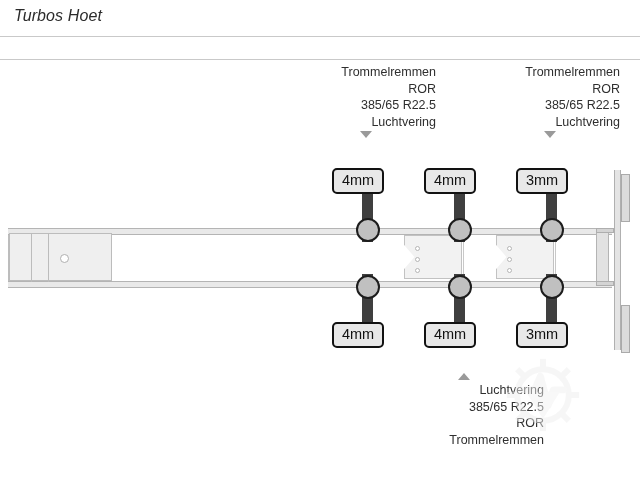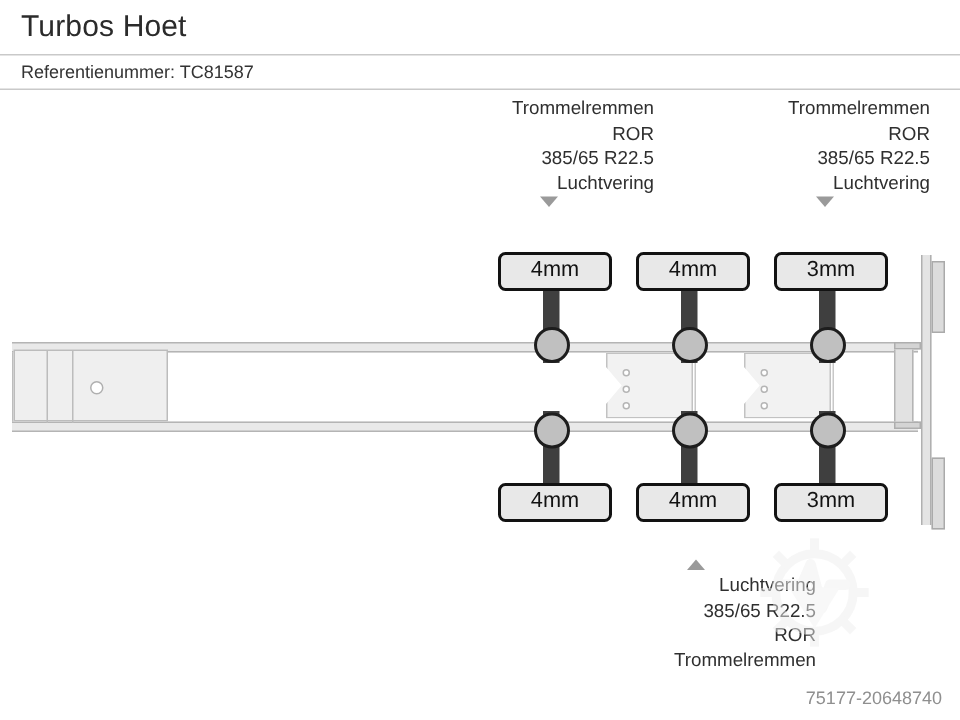--- a/index.html
+++ b/index.html
@@ -6,22 +6,22 @@
   body{
     width:640px;height:480px;background:#ffffff;
     font-family:"Liberation Sans","DejaVu Sans",sans-serif;
     color:#333333;overflow:hidden;position:relative;
   }
   .page{position:relative;width:640px;height:480px;}
 
   
   .header-title{
     position:absolute;left:14px;top:7px;
-    font-size:20px;font-weight:400;color:#2b2b2b;
-    letter-spacing:0.1px;white-space:nowrap;
+    font-size:16px;font-weight:400;color:#2b2b2b;
+    letter-spacing:0.1px;white-space:nowrap;font-style:italic;
   }
   .rule{position:absolute;left:0;width:640px;height:1px;background:#c9c9c9;}
   .rule-1{top:36px;}
   .rule-2{top:59px;}
   .header-ref{
     position:absolute;left:14px;top:41px;
     font-size:12px;color:#333333;white-space:nowrap;
   }
 
   
@@ -95,21 +95,21 @@
   
   .hub{
     position:absolute;width:24px;height:24px;border-radius:50%;
     background:#c0c0c0;border:2px solid #1d1d1d;box-sizing:border-box;
   }
   .hub-top{top:68px;}
   .hub-bottom{top:125px;}
 
   
   .tread{
-    position:absolute;width:76px;height:26px;
+    position:absolute;width:52px;height:26px;
     background:#e8e8e8;border:2.5px solid #121212;border-radius:5px;
     box-sizing:border-box;text-align:center;line-height:21px;
     font-size:14.5px;color:#121212;
   }
   .tread-top{top:18px;}
   .tread-bottom{top:172px;}
 
   
   .rear-post{position:absolute;left:614px;top:20px;width:5px;height:180px;background:#e4e4e4;border-left:1px solid #b0b0b0;border-right:1px solid #b0b0b0;}
   .rear-bumper{
@@ -135,21 +135,20 @@
     font-size:12px;color:#8f8f8f;white-space:nowrap;
   }
 </style>
 </head>
 <body>
 
 <div class="page">
 
   <div class="header-title">Turbos Hoet</div>
   <div class="rule rule-1"></div>
-  <div class="header-ref">Referentienummer: TC81587</div>
   <div class="rule rule-2"></div>
 
   <div class="callout callout-top-1">
     <span class="ln">Trommelremmen</span>
     <span class="ln">ROR</span>
     <span class="ln">385/65 R22.5</span>
     <span class="ln">Luchtvering</span>
     <span class="arrow arrow-down"></span>
   </div>
 
@@ -240,14 +239,13 @@
           <line x1="71" y1="71" x2="80" y2="80"></line>
           <line x1="20" y1="80" x2="29" y2="71"></line>
           <line x1="71" y1="29" x2="80" y2="20"></line>
         </g>
       </g>
       <path d="M26 44 L40 44 L47 28 L56 62 L62 44 L74 44" fill="none" stroke="#f0f0f0" stroke-width="8" stroke-linejoin="round" stroke-linecap="round"></path>
       <path d="M30 46 L50 78 L70 46 Z" fill="#f2f2f2"></path>
     </svg>
   </div>
 
-  <div class="footer-id">75177-20648740</div>
 </div>
 
 </body></html>

